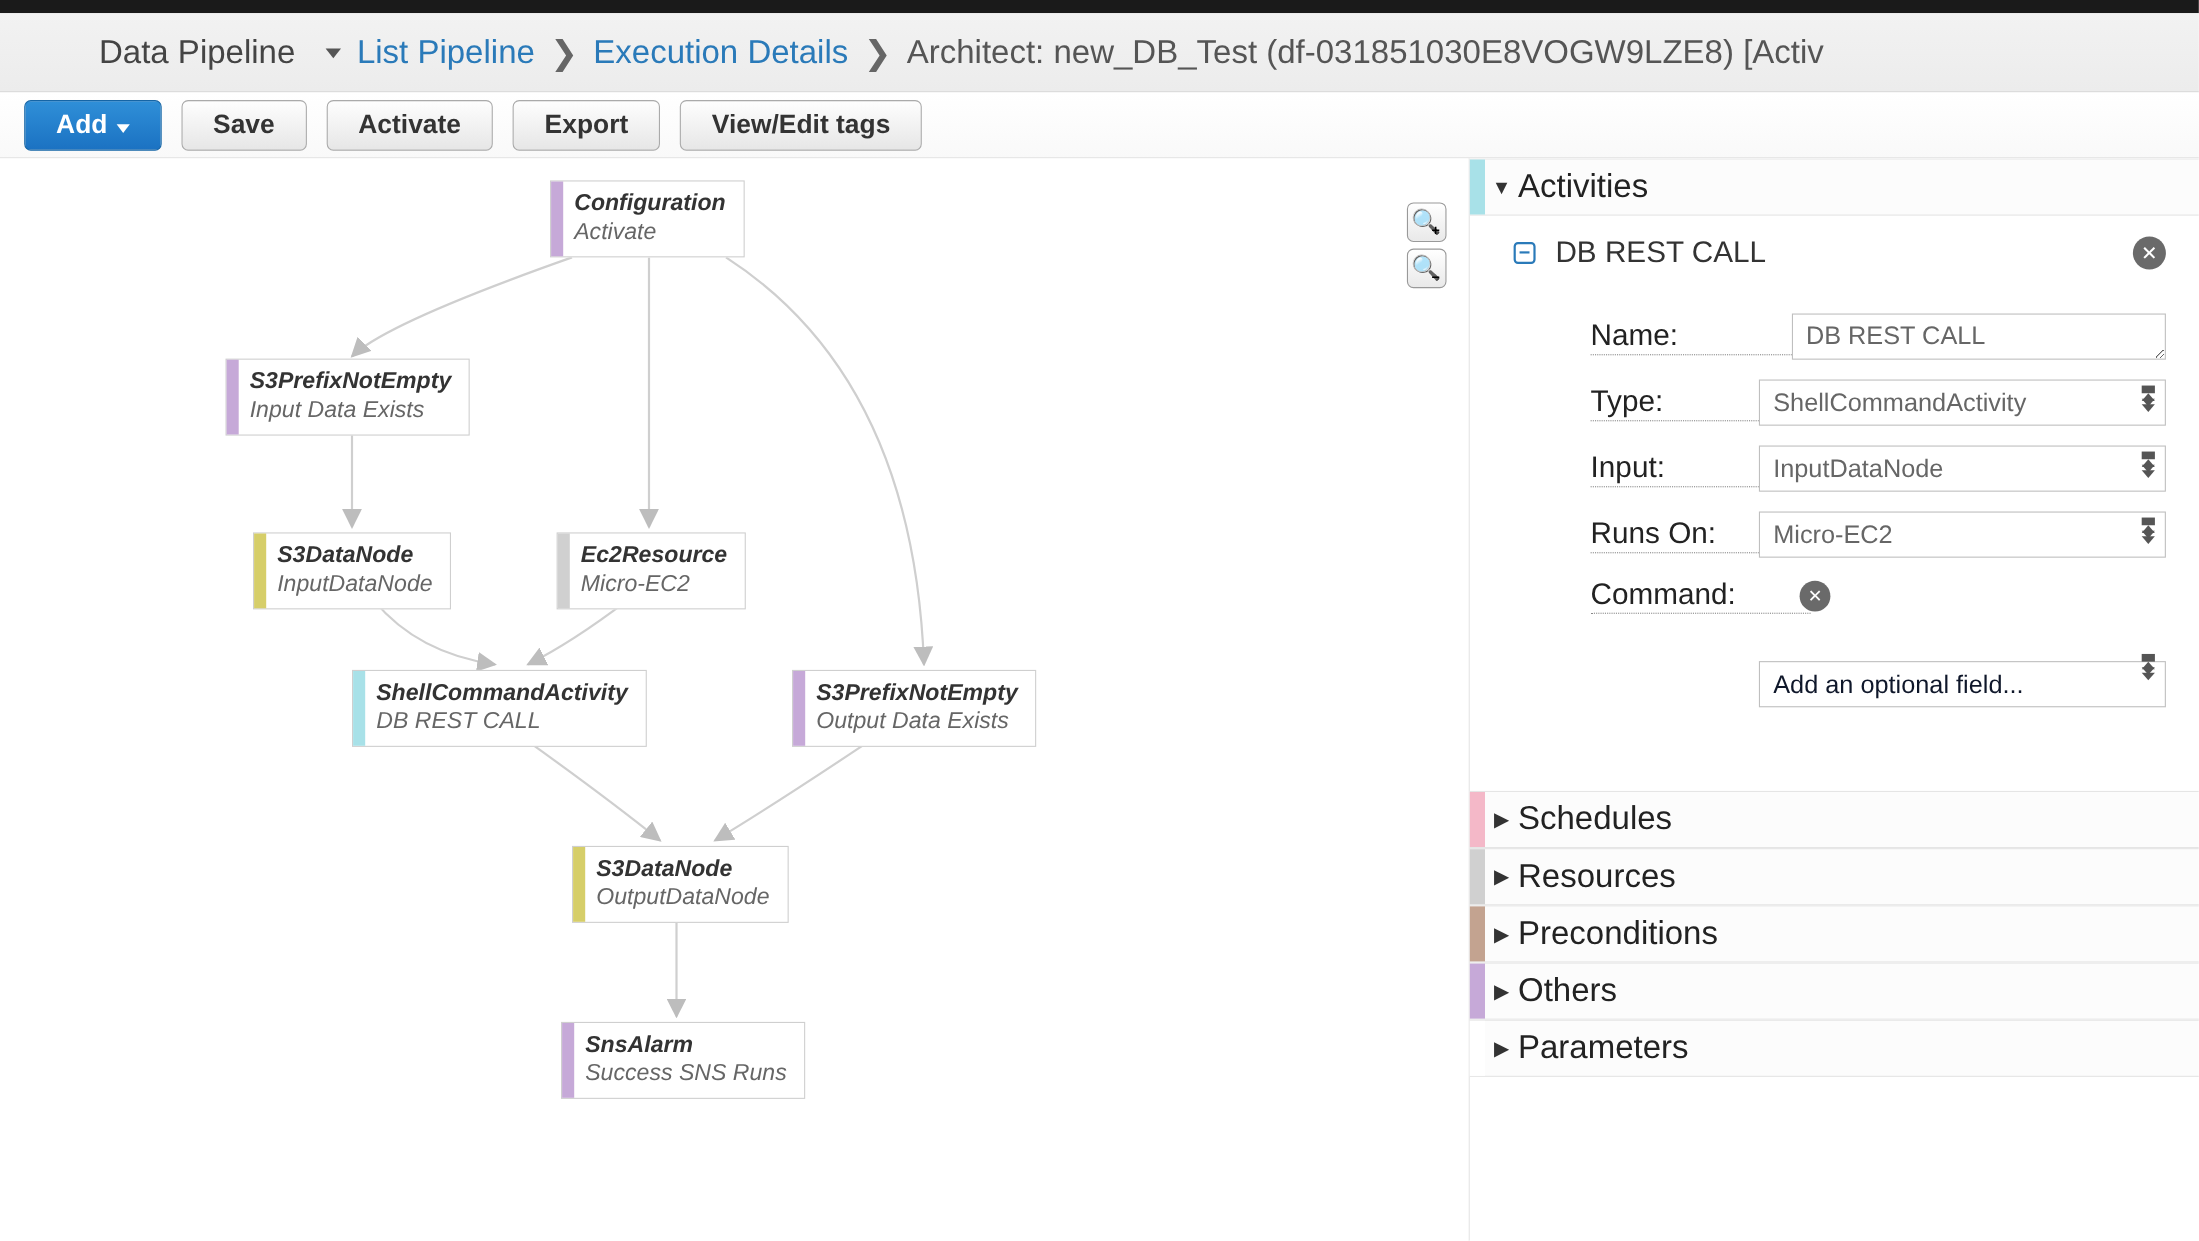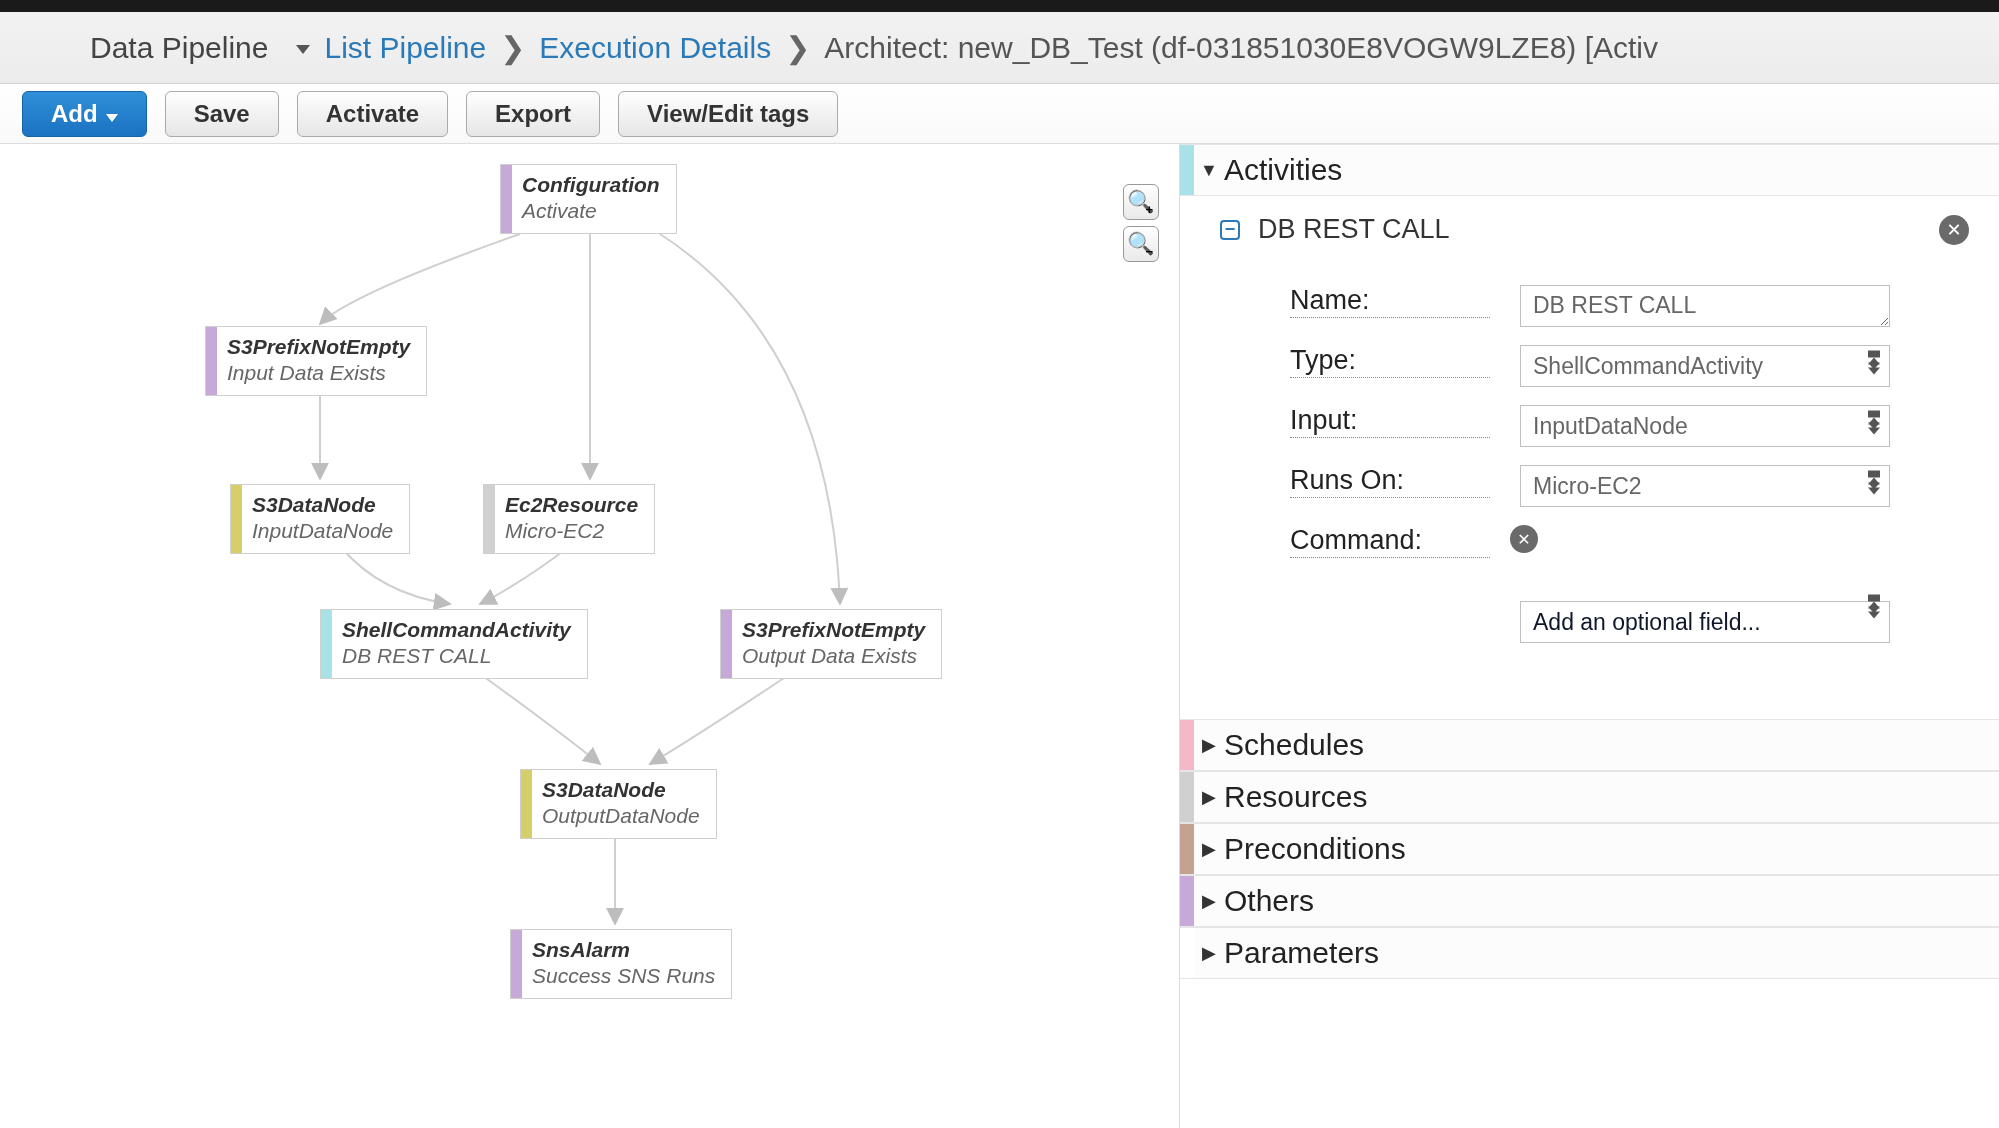--- a/index.html
+++ b/index.html
@@ -126,21 +126,21 @@
     font-size:18px;
     cursor:pointer;
     display:flex;align-items:center;justify-content:center;
     font-weight:bold;
     position:relative;
   }
   .zoom-btn .mag { font-size:22px; line-height:1; }
   .zoom-btn .sign { position:absolute; right:5px; bottom:2px; font-size:13px; font-weight:900;}
 
   .side-panel {
-    width: 820px;
+    width: 664px;
     border-left:1px solid #ddd;
     background:#fff;
     overflow:hidden;
     font-size:25px;
   }
   .section-hdr {
     display:flex;
     align-items:center;
     gap:6px;
     border-top:1px solid #e5e5e5;
@@ -182,23 +182,22 @@
     color:#fff;
     display:flex;align-items:center;justify-content:center;
     font-size:18px;
     cursor:pointer;
   }
   .activity-title { font-size:27px; color:#333; }
 
   .form-rows { margin-top:40px; }
   .form-row {
     display:flex;
-    align-items:flex-start;
+    align-items:center;
     margin-bottom:18px;
-    gap:30px;
   }
   .form-label {
     width:200px;
     margin-left:70px;
     font-size:27px;
     color:#222;
     border-bottom:1px dotted #888;
     padding-bottom:1px;
   }
   .form-ctrl {
@@ -327,21 +326,21 @@
     </div>
 
     <div class="node" style="left:230px; top:340px;">
       <div class="color-bar c-yellow"></div>
       <div class="node-body">
         <div class="node-title">S3DataNode</div>
         <div class="node-sub">InputDataNode</div>
       </div>
     </div>
 
-    <div class="node" style="left:483px; top:340px;">
+    <div class="node" style="left:506px; top:340px;">
       <div class="color-bar c-gray"></div>
       <div class="node-body">
         <div class="node-title">Ec2Resource</div>
         <div class="node-sub">Micro-EC2</div>
       </div>
     </div>
 
     <div class="node" style="left:320px; top:465px;">
       <div class="color-bar c-cyan"></div>
       <div class="node-body">

